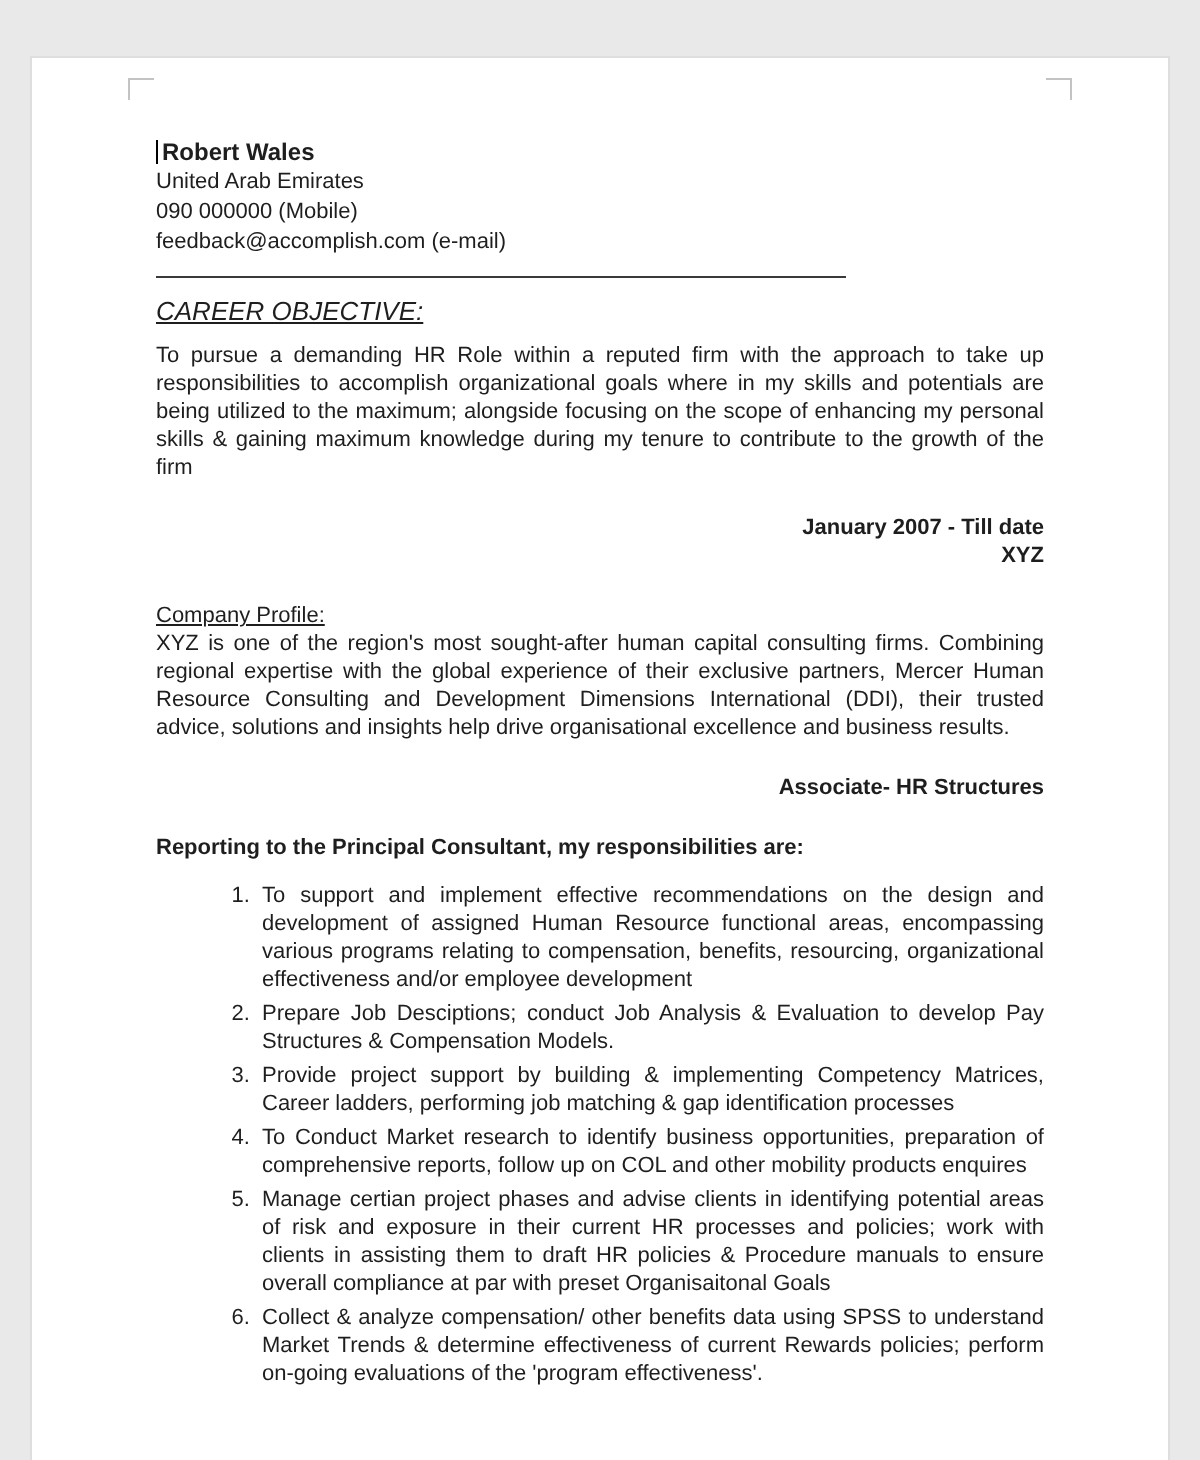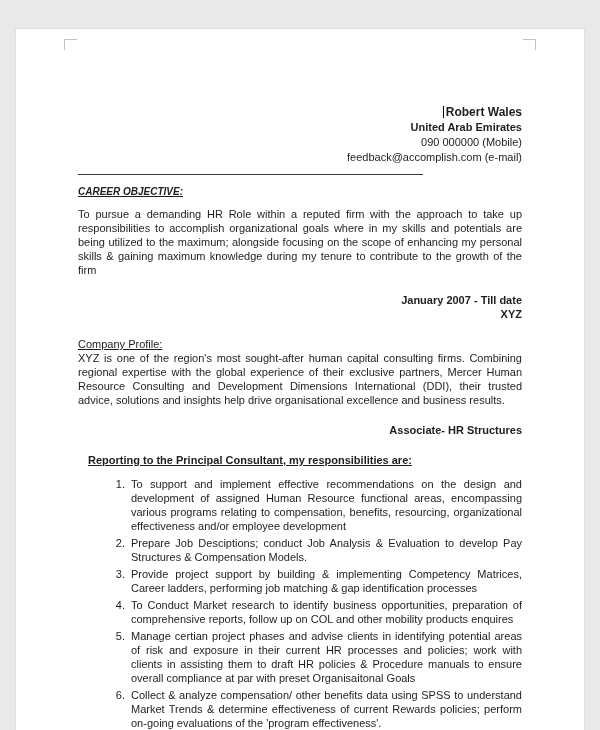--- a/index.html
+++ b/index.html
@@ -17,41 +17,41 @@
     border-bottom: none;
   }
   .corner { position: absolute; width: 12px; height: 10px; }
   .corner-left  { top: 10px; left: 48px;  border-top: 1px solid #c3c3c3; border-left: 1px solid #c3c3c3; }
   .corner-right { top: 10px; right: 48px; border-top: 1px solid #c3c3c3; border-right: 1px solid #c3c3c3; }
   .content {
     padding: 40px 62px 0 62px;
     font-size: 11px;
     line-height: 14px;
   }
-  .doc-header { text-align: right; line-height: 15px; margin-top: 36px; }
+  .doc-header { text-align: left; line-height: 15px; }
   .doc-header .name { font-weight: bold; font-size: 12px; }
-  .doc-header .bold { font-weight: bold; }
+  .doc-header .bold { font-weight: normal; }
   .caret {
     display: inline-block; width: 1px; height: 12px;
     background: #000; margin-right: 2px; vertical-align: -2px;
   }
   .divider {
     border: none; border-top: 1px solid #3a3a3a;
     width: 345px; margin: 9px 0 10px 0;
   }
   .section-title {
-    font-weight: bold; font-style: italic; text-decoration: underline;
-    font-size: 10px; margin-top: 4px;
+    font-weight: normal; font-style: italic; text-decoration: underline;
+    font-size: 13px; margin-top: 4px;
   }
   .para { text-align: justify; margin-top: 8px; }
   .gap-md { margin-top: 16px; }
   .bold-line { font-weight: bold; text-align: right; }
   .underline { text-decoration: underline; }
   .subhead {
-    font-weight: bold; text-decoration: underline; margin-top: 16px; margin-left: 10px;
+    font-weight: bold; margin-top: 16px;
   }
   ol.resp-list { margin: 10px 0 0 0; padding-left: 50px; }
   ol.resp-list li {
     text-align: justify;
     margin-bottom: 3px;
     padding-left: 3px;
   }
 </style>
 </head>
 <body>

